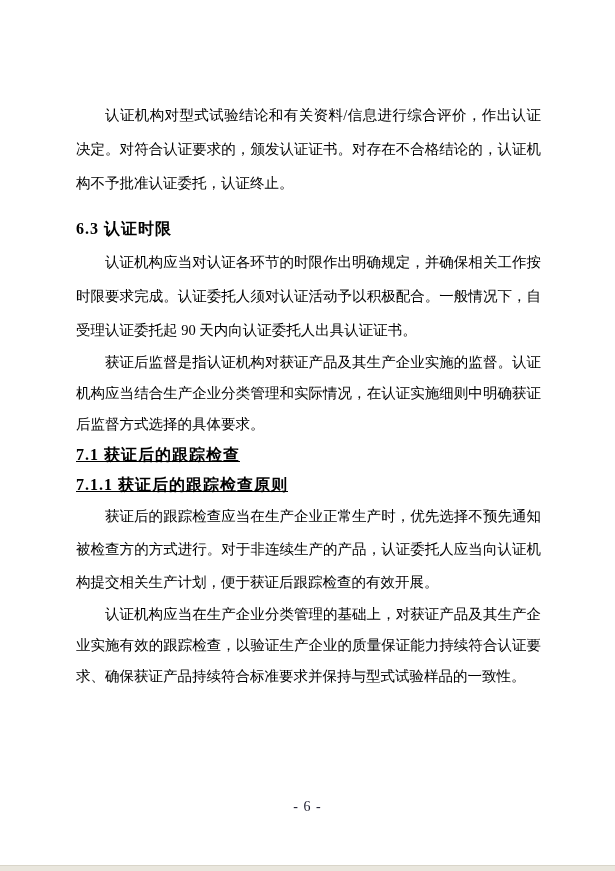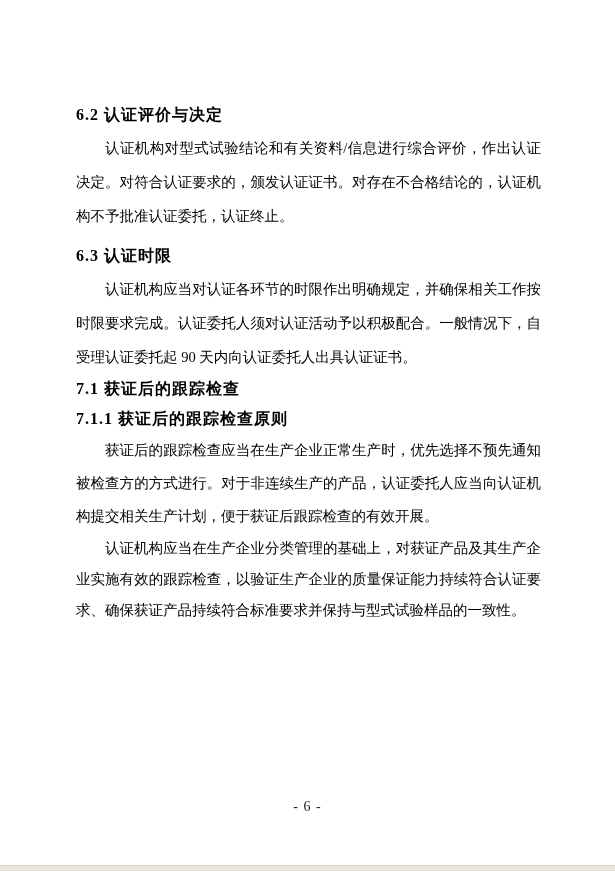--- a/index.html
+++ b/index.html
@@ -25,23 +25,23 @@
   }
   .h {
     margin: 0;
     font-size: 16px;
     font-weight: bold;
     color: #000000;
     line-height: 33px;
     letter-spacing: 1px;
     white-space: nowrap;
   }
-  .h-63 { margin-top: 6px; }
+  .h-63 { margin-top: 12px; }
   .h-7  { margin-top: 8px; }
-  .h-sub { line-height: 30px; }
+  .h-sub { line-height: 30px; text-decoration: underline; }
   .para {
     margin: 0;
     font-size: 14.5px;
     text-indent: 2em;
     text-align: justify;
     text-justify: inter-character;
     color: #000000;
   }
   .lh34 { line-height: 34px; }
   .lh33 { line-height: 33px; }
@@ -65,26 +65,26 @@
     background: #e9e6dd;
     border-top: 1px solid #d9d5c9;
   }
 </style>
 </head>
 <body>
 
 <div class="page">
   <div class="content">
 
-    <h2 class="h">6.2 认证评价与决定</h2>
     <p class="para lh34">认证机构对型式试验结论和有关资料/信息进行综合评价，作出认证决定。对符合认证要求的，颁发认证证书。对存在不合格结论的，认证机构不予批准认证委托，认证终止。</p>
 
     <h2 class="h h-63">6.3 认证时限</h2>
     <p class="para lh34">认证机构应当对认证各环节的时限作出明确规定，并确保相关工作按时限要求完成。认证委托人须对认证活动予以积极配合。一般情况下，自受理认证委托起 90 天内向认证委托人出具认证证书。</p>
 
+    <p class="para lh31">获证后监督是指认证机构对获证产品及其生产企业实施的监督。认证机构应当结合生产企业分类管理和实际情况，在认证实施细则中明确获证后监督方式选择的具体要求。</p>
 
     <h2 class="h h-sub">7.1 获证后的跟踪检查</h2>
 
     <h2 class="h h-sub">7.1.1 获证后的跟踪检查原则</h2>
     <p class="para lh33">获证后的跟踪检查应当在生产企业正常生产时，优先选择不预先通知被检查方的方式进行。对于非连续生产的产品，认证委托人应当向认证机构提交相关生产计划，便于获证后跟踪检查的有效开展。</p>
     <p class="para lh31">认证机构应当在生产企业分类管理的基础上，对获证产品及其生产企业实施有效的跟踪检查，以验证生产企业的质量保证能力持续符合认证要求、确保获证产品持续符合标准要求并保持与型式试验样品的一致性。</p>
 
   </div>
 
   <div class="page-number">- 6 -</div>

